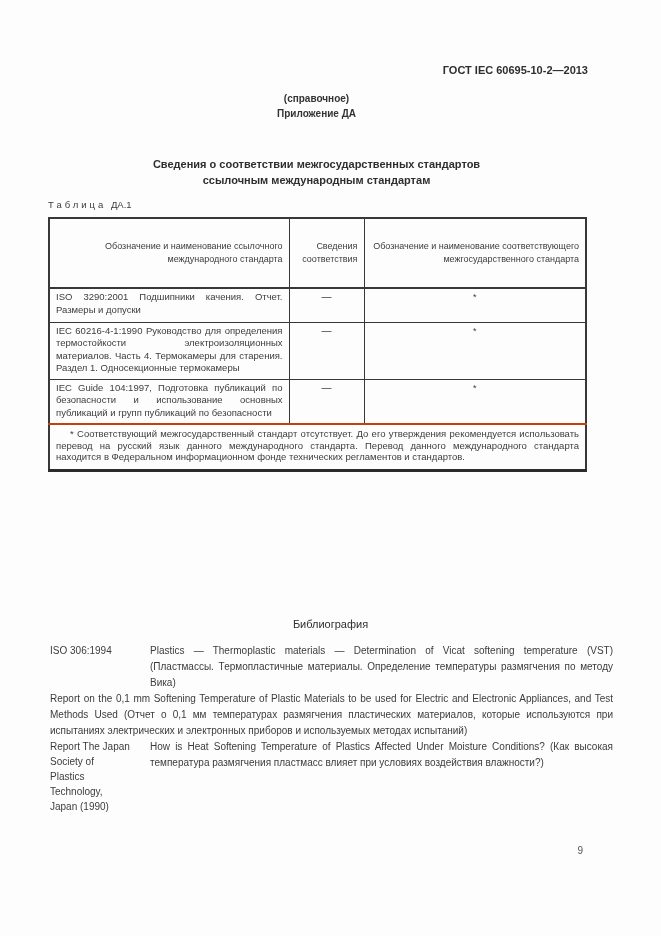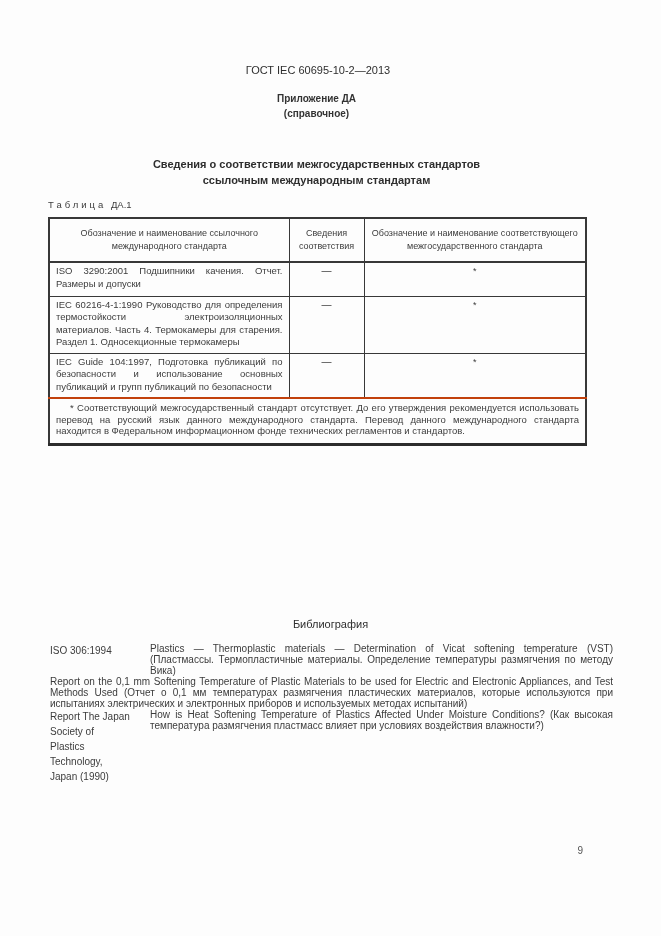--- a/index.html
+++ b/index.html
@@ -14,23 +14,23 @@
     background: #fdfdfd;
     font-family: "Liberation Sans", "DejaVu Sans", sans-serif;
     color: #3c3c3c;
     overflow: hidden;
   }
   .doc-number {
     position: absolute;
     top: 64px;
     left: 48px;
     width: 540px;
-    text-align: center;
+    text-align: right;
     font-size: 11px;
-    font-weight: normal;
+    font-weight: bold;
     color: #2e2e2e;
   }
   .appendix {
     position: absolute;
     top: 91px;
     left: 48px;
     width: 537px;
     text-align: center;
     font-size: 10px;
     font-weight: bold;
@@ -74,23 +74,23 @@
   }
   table.gost col.c1 { width: 240px; }
   table.gost col.c2 { width: 75px; }
   table.gost col.c3 { width: 222px; }
   table.gost th {
     border: 1px solid #383838;
     border-bottom: 2px solid #383838;
     font-weight: normal;
     font-size: 9px;
     line-height: 13px;
-    text-align: center;
+    text-align: right;
     vertical-align: middle;
-    padding: 8px 6px;
+    padding: 21px 6px;
     height: 37px;
     box-sizing: border-box;
   }
   table.gost td {
     border: 1px solid #383838;
     vertical-align: top;
     padding: 2px 6px 4px 6px;
     line-height: 12.5px;
     box-sizing: border-box;
   }
@@ -145,21 +145,21 @@
     width: 100px;
     flex: 0 0 100px;
     font-size: 10px;
     line-height: 15px;
     padding-right: 20px;
     box-sizing: border-box;
   }
   .biblio-text {
     flex: 1 1 auto;
     font-size: 10px;
-    line-height: 11px;
+    line-height: 16px;
     text-align: justify;
     text-justify: inter-word;
   }
   .page-number {
     position: absolute;
     top: 845px;
     left: 48px;
     width: 535px;
     text-align: right;
     font-size: 10px;
@@ -167,22 +167,22 @@
   }
 </style>
 </head>
 <body>
 
 <div class="page">
 
   <div class="doc-number">ГОСТ IEC 60695-10-2—2013</div>
 
   <div class="appendix">
+    <div>(справочное)</div>
     <div>Приложение ДА</div>
-    <div>(справочное)</div>
   </div>
 
   <div class="main-title">
     <div>Сведения о соответствии межгосударственных стандартов</div>
     <div>ссылочным международным стандартам</div>
   </div>
 
   <div class="table-caption">
     <span class="spaced">Таблица</span>
     <span>ДА.1</span>

